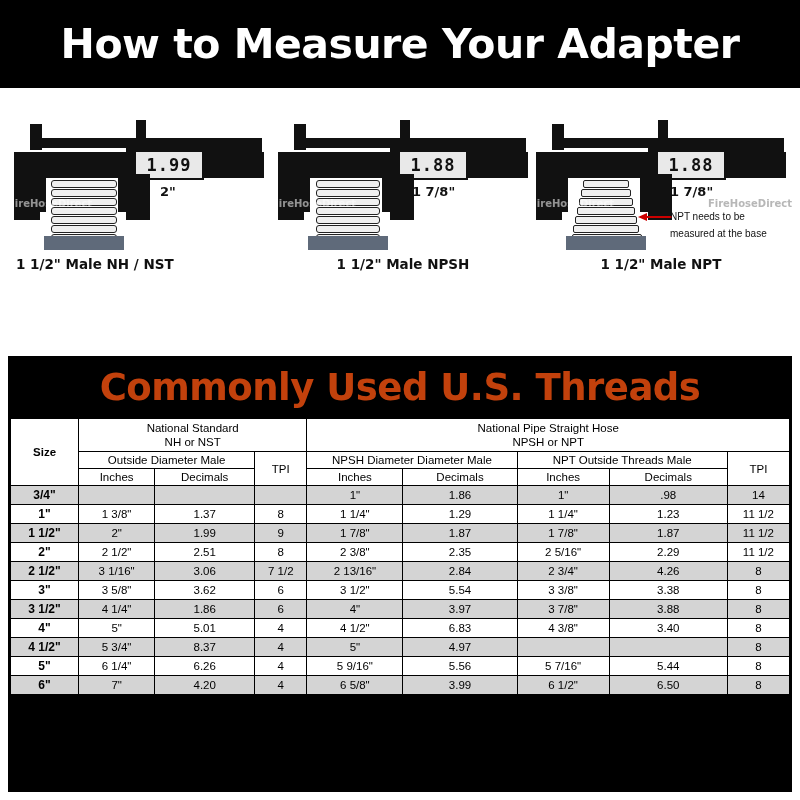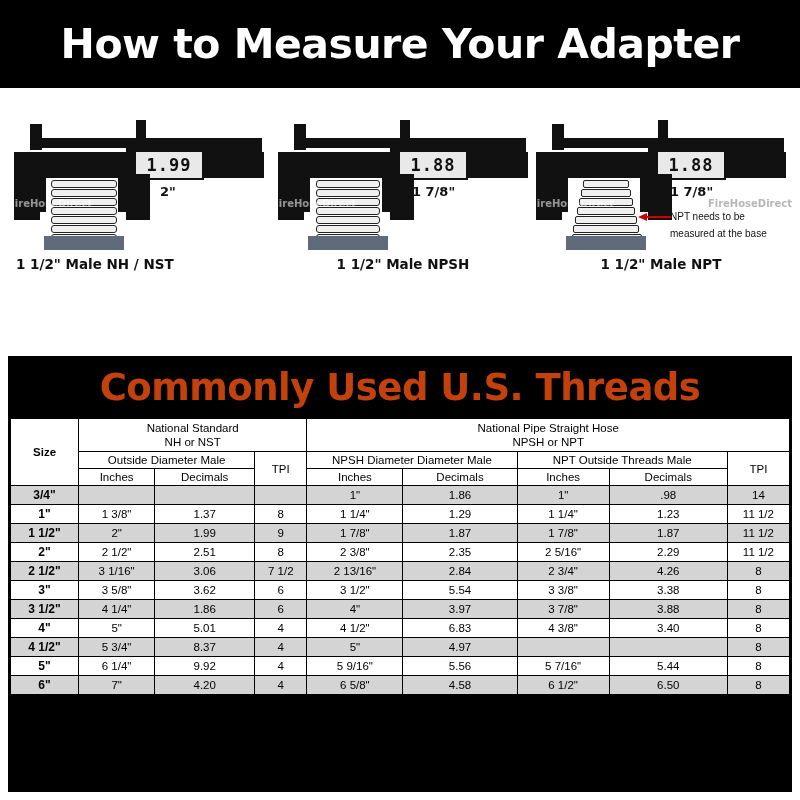--- a/index.html
+++ b/index.html
@@ -575,35 +575,35 @@
             <td>4</td>
             <td>5"</td>
             <td>4.97</td>
             <td></td>
             <td></td>
             <td>8</td>
           </tr>
           <tr>
             <td class="size-cell">5"</td>
             <td>6 1/4"</td>
-            <td>9.92</td>
+            <td>6.26</td>
             <td>4</td>
             <td>5 9/16"</td>
             <td>5.56</td>
             <td>5 7/16"</td>
             <td>5.44</td>
             <td>8</td>
           </tr>
           <tr class="shaded">
             <td class="size-cell">6"</td>
             <td>7"</td>
             <td>4.20</td>
             <td>4</td>
             <td>6 5/8"</td>
-            <td>4.58</td>
+            <td>3.99</td>
             <td>6 1/2"</td>
             <td>6.50</td>
             <td>8</td>
           </tr>
         </tbody>
     </table>
   </div>
 
 </div>
 

